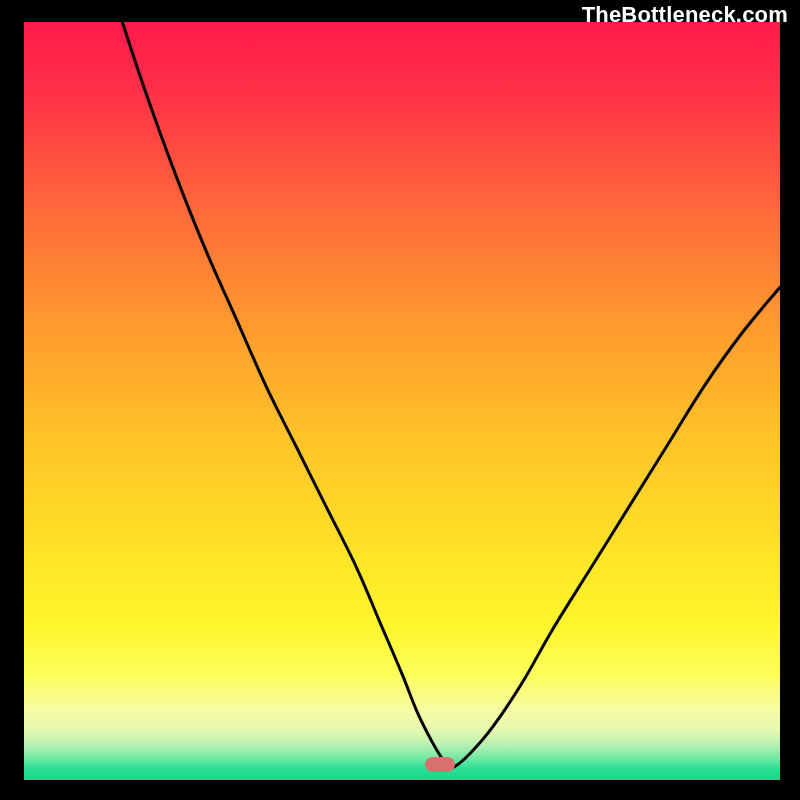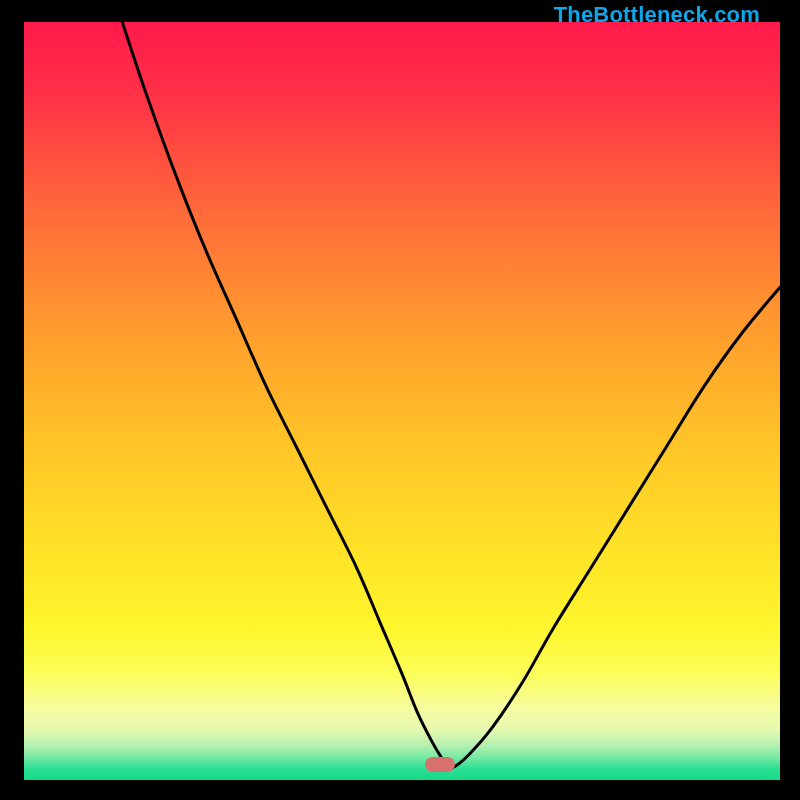--- a/index.html
+++ b/index.html
@@ -21,25 +21,25 @@
   .plot-area {
     position: absolute;
     left: 0;
     top: 0;
     width: 756px;
     height: 758px;
   }
   .watermark {
     position: absolute;
     top: 2px;
-    right: 40px;
+    right: 12px;
     font-family: Arial, Helvetica, sans-serif;
     font-size: 22px;
     font-weight: 600;
-    color: #0ea5e9;
+    color: #ffffff;
     letter-spacing: 0.2px;
   }
   .marker {
     position: absolute;
     background: #d97070;
     border-radius: 8px;
   }
 </style>
 </head>
 <body>

